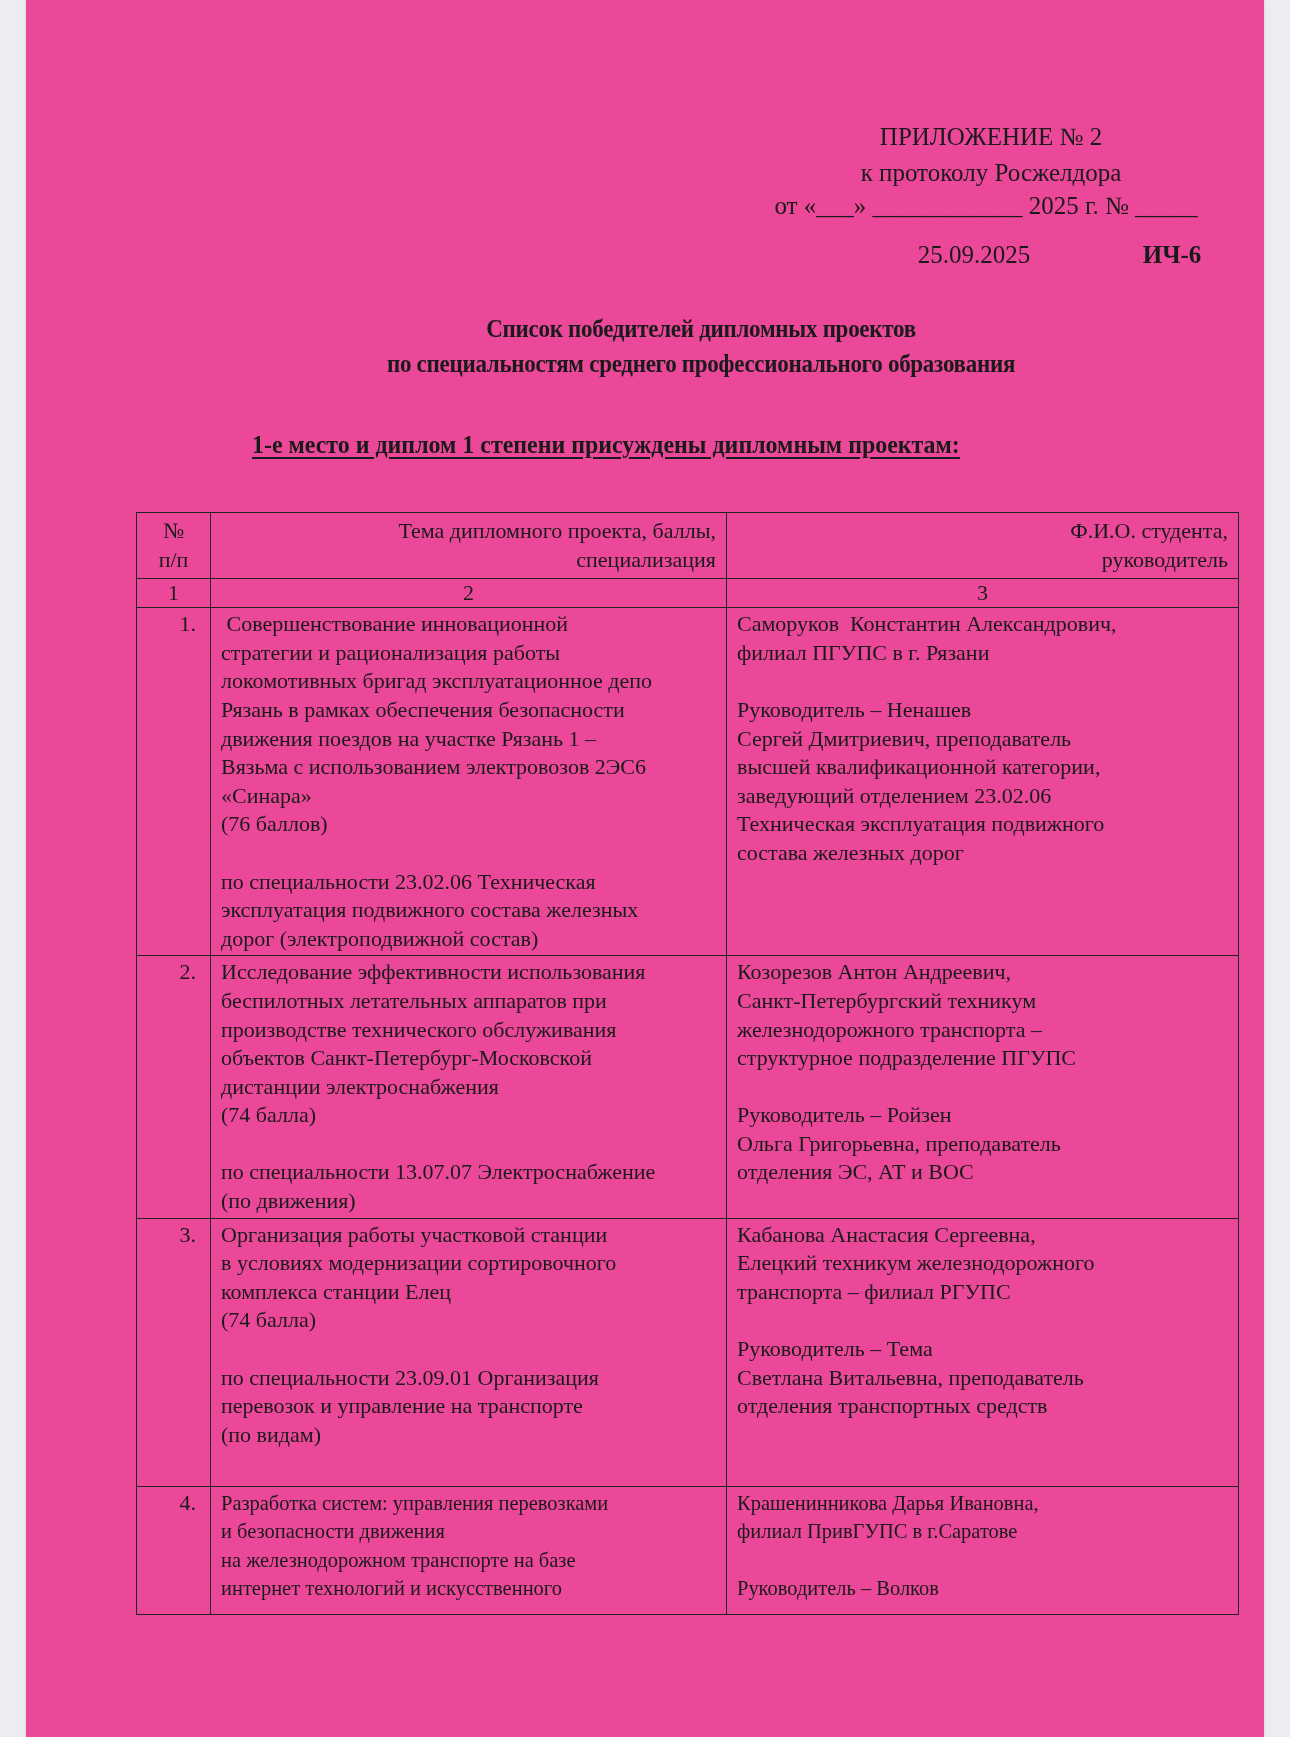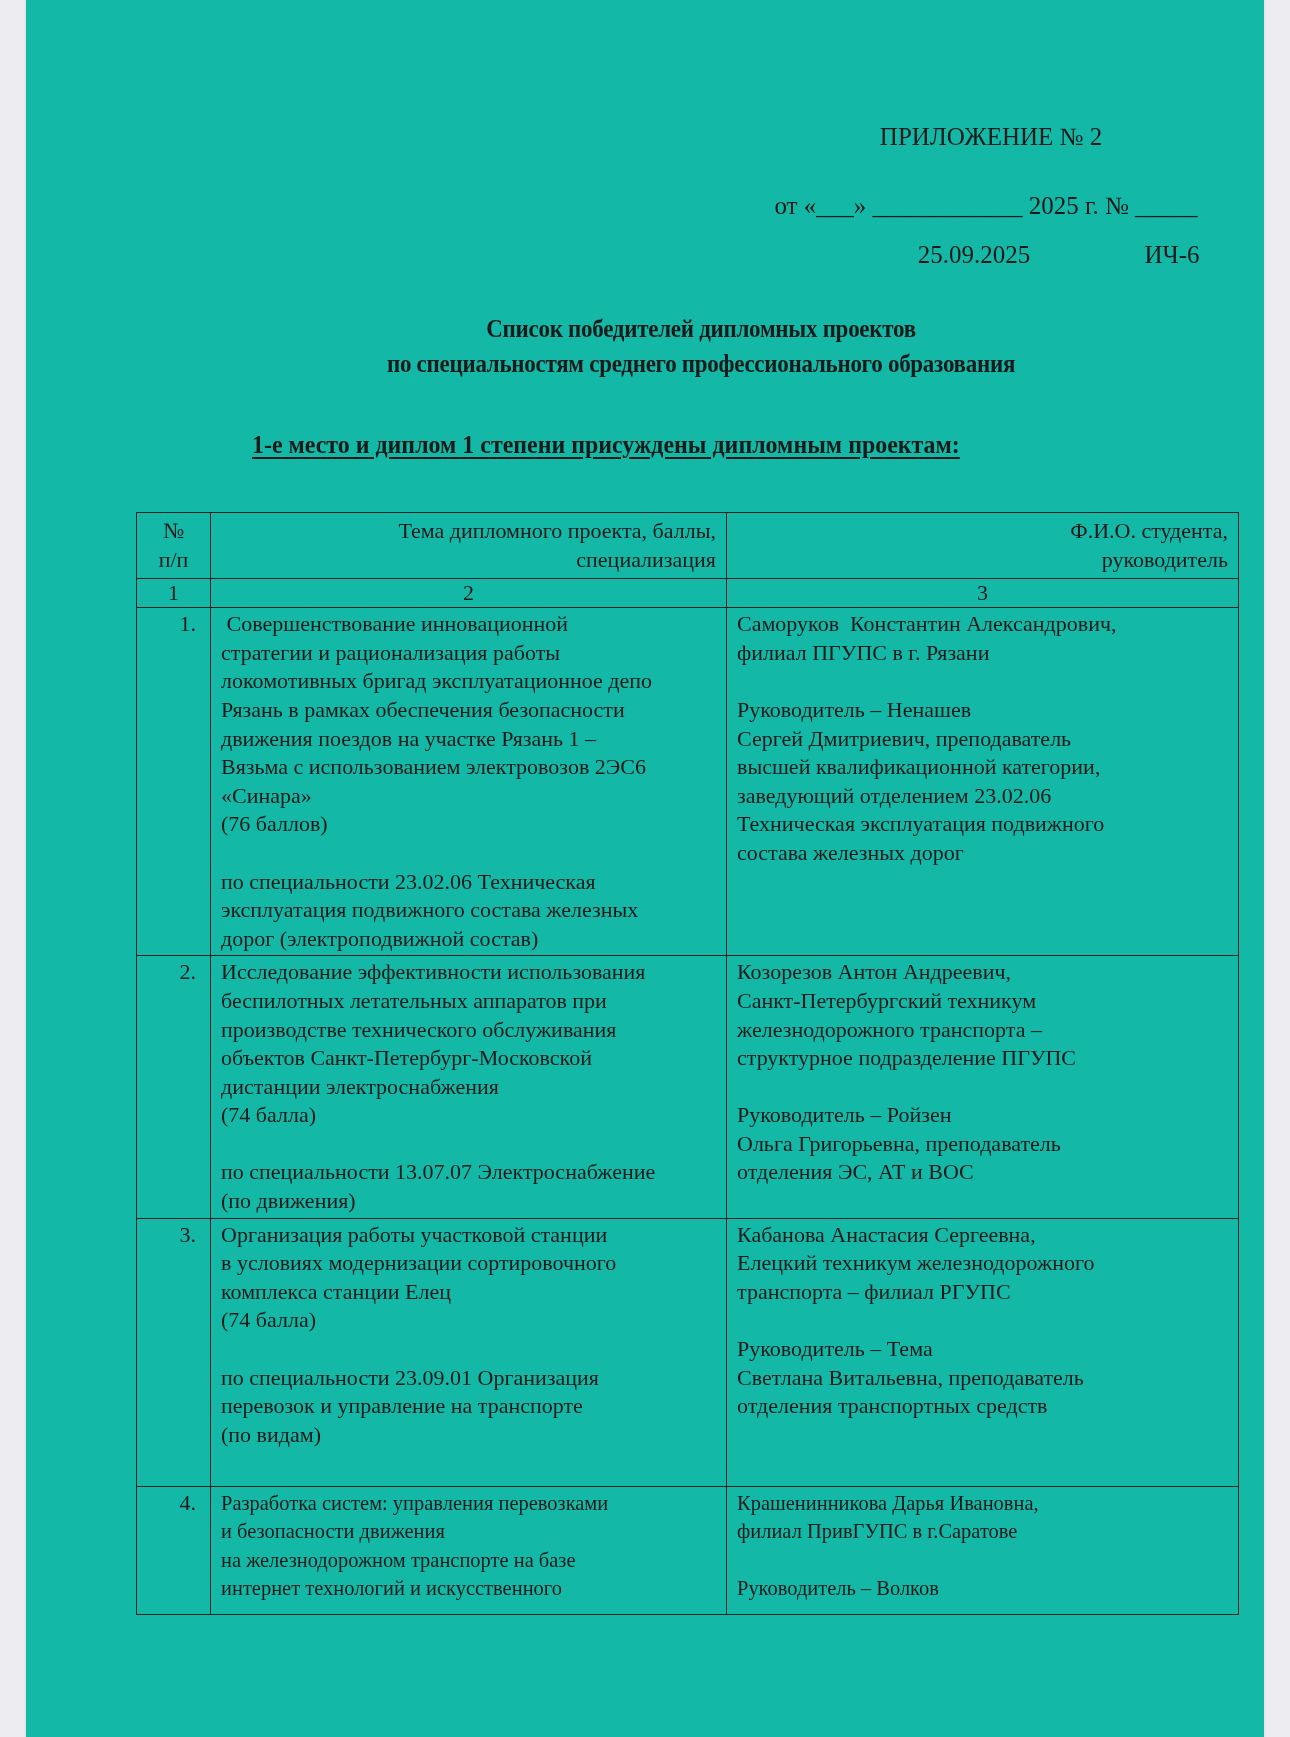--- a/index.html
+++ b/index.html
@@ -5,21 +5,21 @@
   html, body { margin: 0; padding: 0; }
   body {
     width: 1290px; height: 1737px; overflow: hidden;
     background: #ececf1;
     font-family: "Liberation Serif", "DejaVu Serif", serif;
     color: #1a1a1a;
     position: relative;
   }
   .page {
     position: absolute; left: 26px; top: 0; width: 1238px; height: 1737px;
-    background: #14b8a6;
+    background: #ec4899;
     box-shadow: 0 0 3px rgba(0,0,0,0.12);
   }
   .abs { position: absolute; }
   .hdr-line { font-size: 25px; line-height: 30px; white-space: nowrap; text-align: center; }
   .title { font-weight: bold; font-size: 25px; line-height: 34px; text-align: center; white-space: nowrap;
            font-family: "Liberation Serif", serif; letter-spacing: -0.3px; transform: scaleX(0.92); transform-origin: center; }
   .subheading { font-weight: bold; font-size: 26px; text-decoration: underline; text-decoration-thickness: 2px;
                 text-underline-offset: 4px; white-space: nowrap; transform: scaleX(0.92); transform-origin: left; }
   table.winners {
     position: absolute; left: 110px; top: 512px; width: 1102px;
@@ -36,23 +36,24 @@
   .idxrow td { text-align: center; line-height: 26px; padding: 1px 4px !important; }
   .cell-line { display: block; min-height: 28.6px; }
   .narrow { font-family: "Liberation Serif", serif; transform: scaleX(0.93); transform-origin: left top; display: block; width: 107%; }
 </style>
 </head>
 <body>
 
 <div class="page">
 
   <div class="abs hdr-line" style="left:800px; top:122px; width:330px;">ПРИЛОЖЕНИЕ № 2</div>
+  <div class="abs hdr-line" style="left:780px; top:158px; width:370px;">к протоколу Росжелдора</div>
   <div class="abs hdr-line" style="left:700px; top:191px; width:520px; ">от «___» ____________ 2025 г. № _____</div>
   <div class="abs hdr-line" style="left:858px; top:240px; width:180px;">25.09.2025</div>
-  <div class="abs hdr-line" style="left:1106px; top:240px; width:80px;">ИЧ-6</div>
+  <div class="abs hdr-line" style="left:1106px; top:240px; width:80px;font-weight:bold;">ИЧ-6</div>
 
   <div class="abs title" style="left:120px; top:312px; width:1110px;">Список победителей дипломных проектов</div>
   <div class="abs title" style="left:120px; top:347px; width:1110px;">по специальностям среднего профессионального образования</div>
 
   <div class="abs subheading" style="left:226px; top:430px;">1-е место и диплом 1 степени присуждены дипломным проектам:</div>
 
   <table class="winners">
     <colgroup>
       <col style="width:74px">
       <col style="width:516px">

